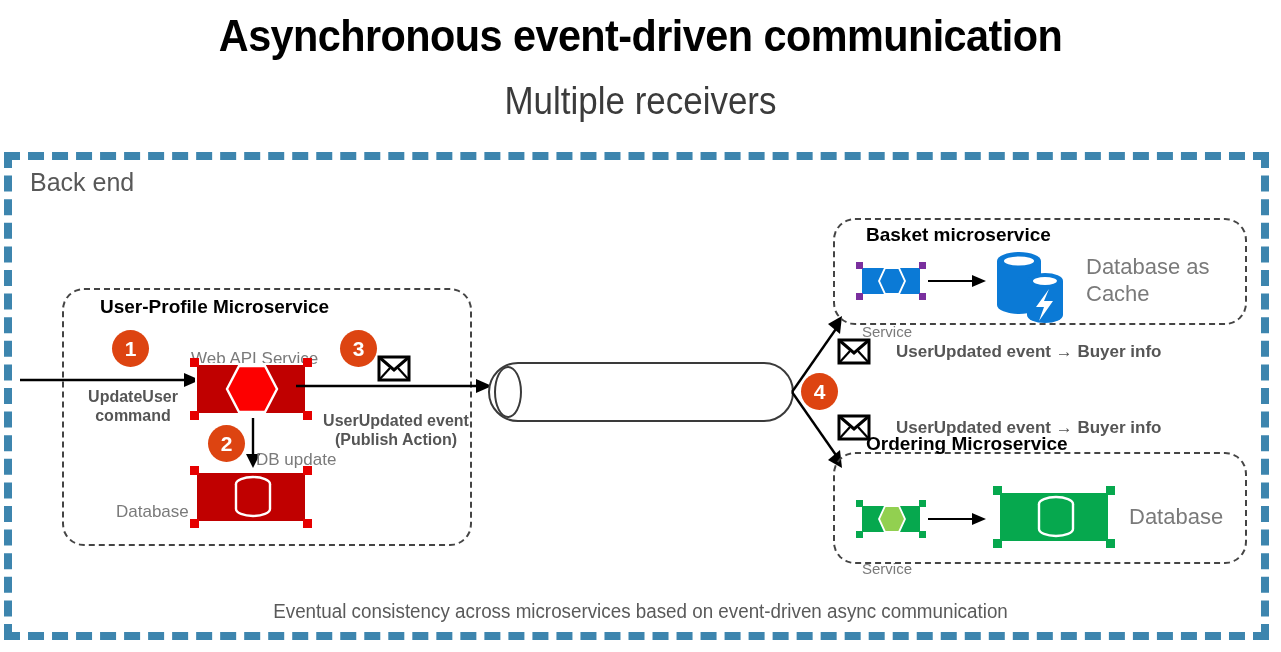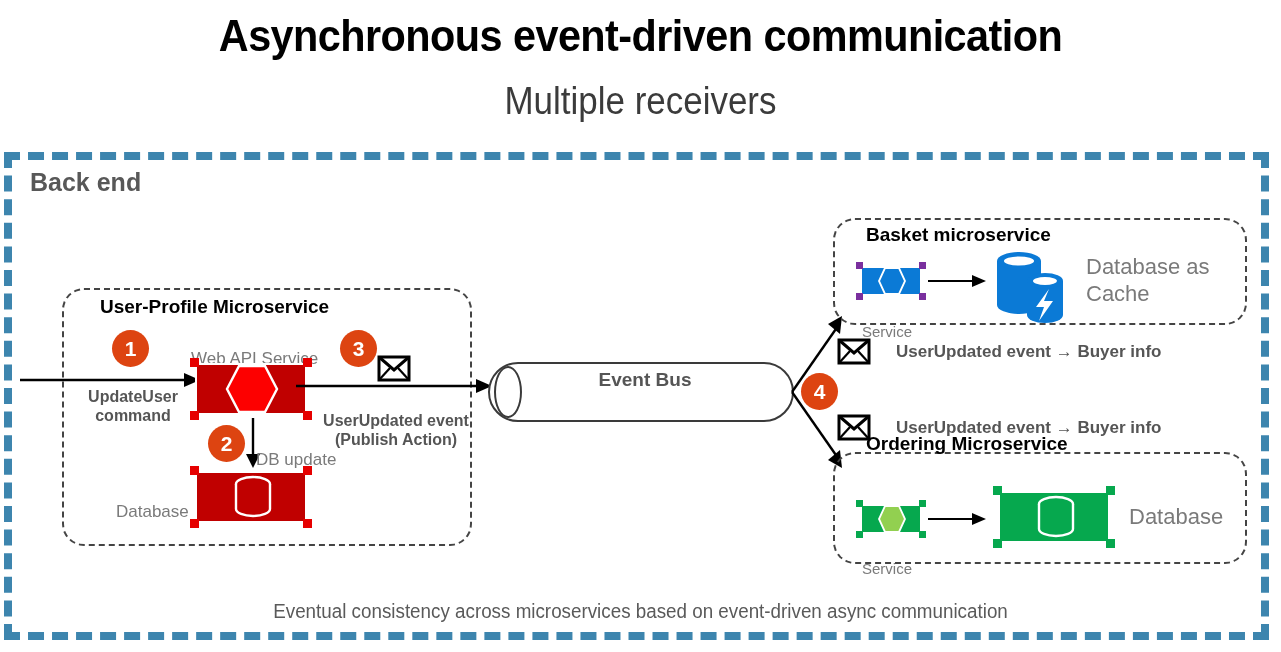--- a/index.html
+++ b/index.html
@@ -22,21 +22,21 @@
     white-space:nowrap;
   }
 
   
   #backend-frame{
     left:4px;top:152px;width:1265px;height:488px;
     border:8px dashed #3d85ae;
     box-sizing:border-box;
   }
   #backend-label{
-    left:30px;top:168px;font-size:25px;font-weight:bold;color:#585858;
+    left:30px;top:168px;font-size:25px;font-weight:normal;color:#585858;
     white-space:nowrap;
   }
   #footer-note{
     left:0;top:600px;width:1281px;text-align:center;
     font-size:20px;color:#5a5a5a;
     transform:scaleX(0.94);transform-origin:center top;
     white-space:nowrap;
   }
 
   
@@ -161,21 +161,20 @@
   <div class="corner" style="right:0;bottom:0;background:#e60000;"></div>
   <svg class="hex" style="left:43px;top:9px;width:40px;height:46px;">
     <ellipse cx="20" cy="9" rx="17" ry="7" fill="#c00000" stroke="#fff" stroke-width="2.4"></ellipse>
     <path d="M3,9 L3,34 A17,7 0 0 0 37,34 L37,9" fill="#c00000" stroke="#fff" stroke-width="2.4"></path>
   </svg>
 </div>
 
 <div class="abs" id="event-bus"></div>
 <div class="abs" id="event-bus-cap"></div>
 <div class="abs" id="event-bus-text">
-  <div>Event Bus</div>
 </div>
 
 <svg class="abs" style="left:790px;top:312px;width:60px;height:160px;">
   <line x1="2" y1="80" x2="48" y2="14" stroke="#000" stroke-width="2.4"></line>
   <polygon points="52,4 50,22 38,12" fill="#000"></polygon>
   <line x1="2" y1="80" x2="48" y2="146" stroke="#000" stroke-width="2.4"></line>
   <polygon points="52,156 38,148 50,138" fill="#000"></polygon>
 </svg>
 <div class="abs badge" style="left:801px;top:373px;">4</div>
 

